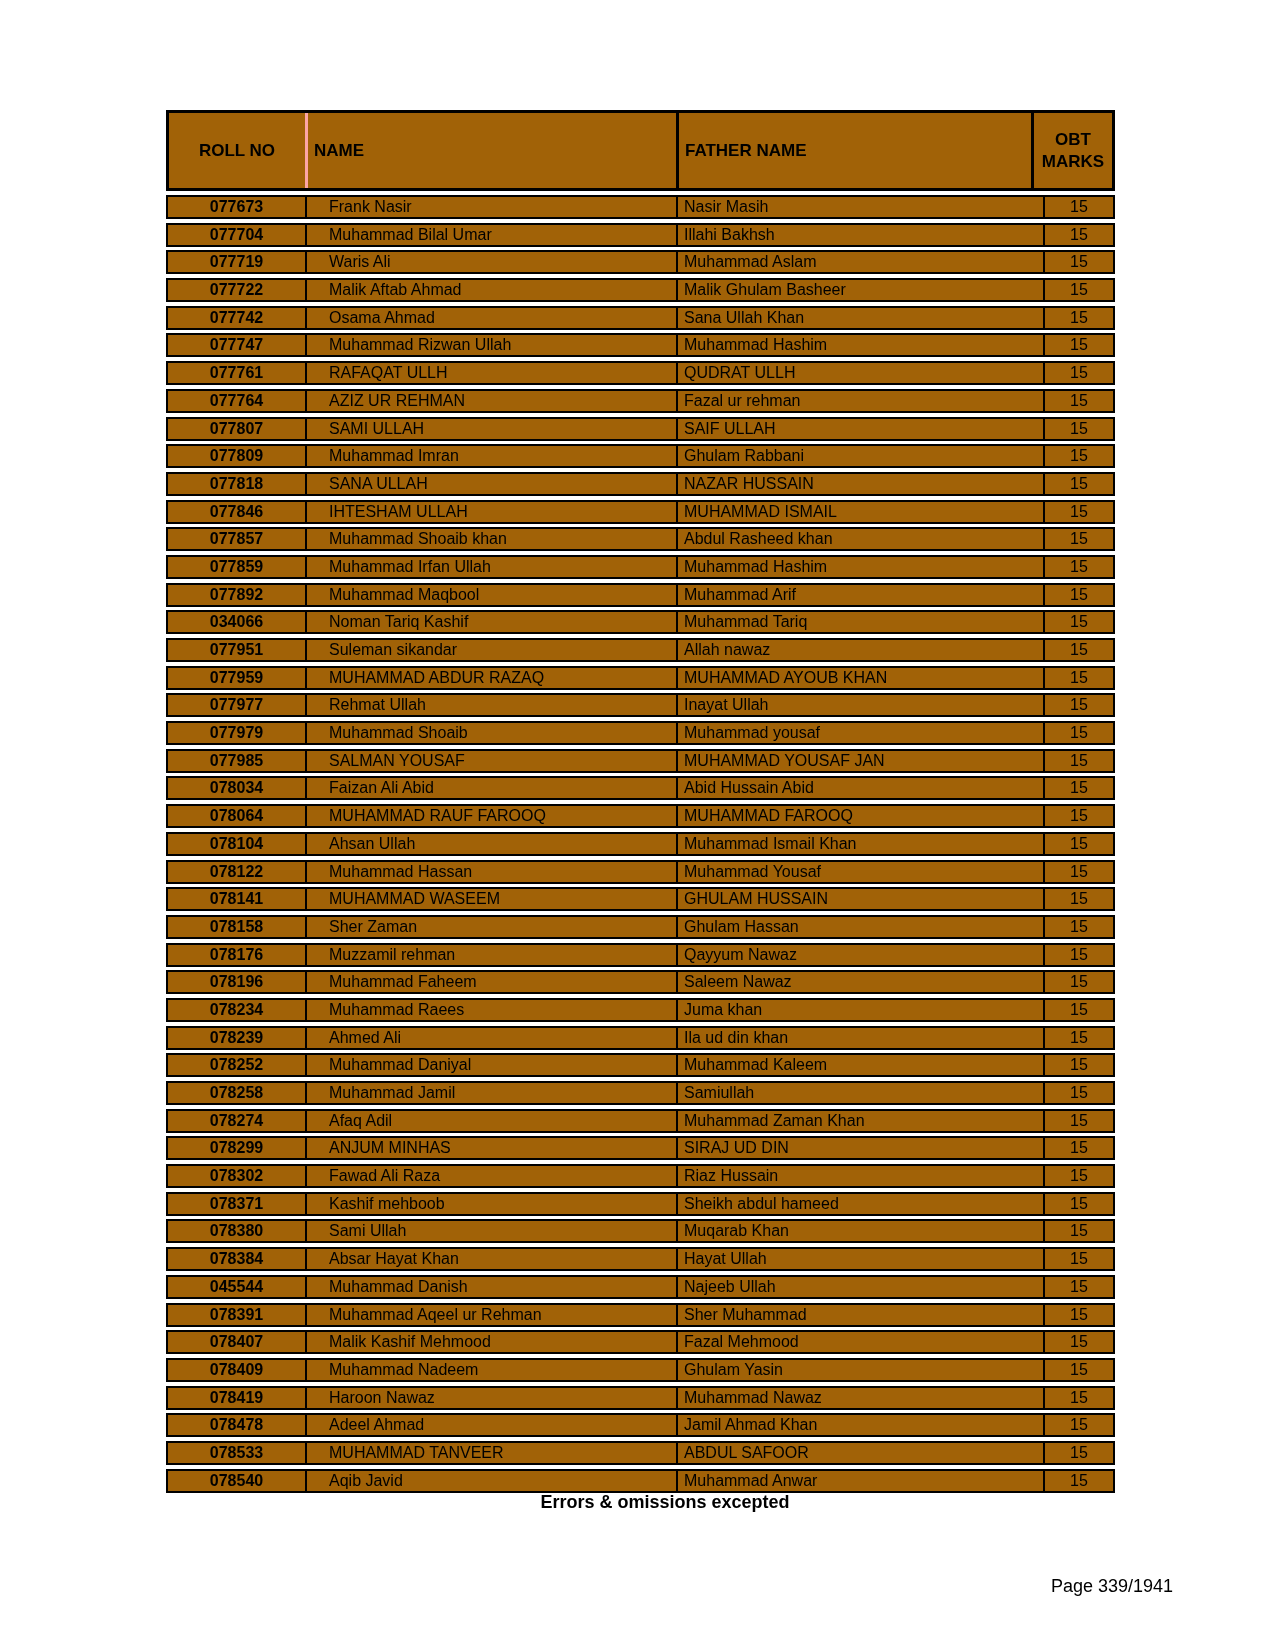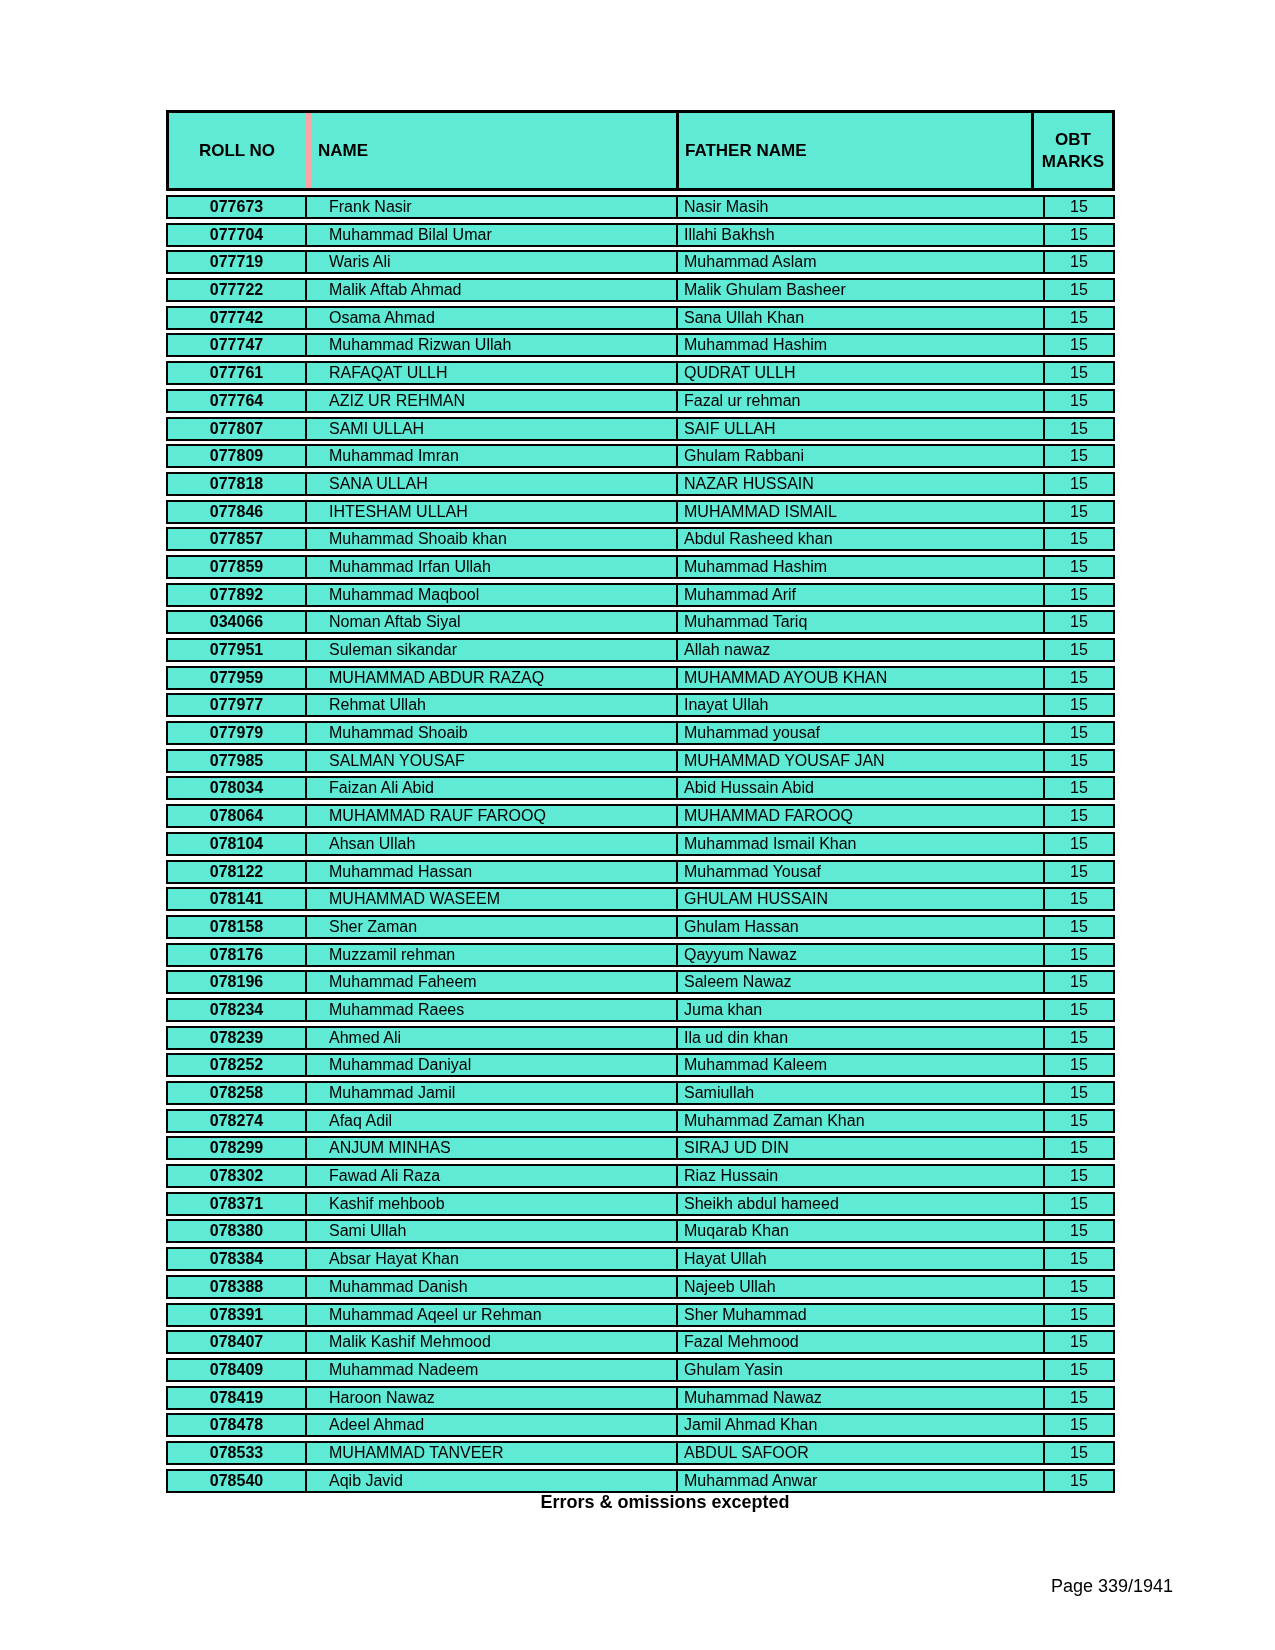--- a/index.html
+++ b/index.html
@@ -18,21 +18,21 @@
   }
   .tbl {
     position: absolute;
     left: 166px;
     top: 110px;
     width: 949px;
   }
   .row {
     display: flex;
     box-sizing: border-box;
-    background: #5eead4;
+    background: #a16207;
   }
   .header-row {
     border: 3px solid #000000;
     height: 81px;
     margin-bottom: 4px;
     font-weight: bold;
     font-size: 17px;
   }
   .body-row {
     border: 2px solid #000000;
@@ -42,21 +42,21 @@
   }
   .c {
     box-sizing: border-box;
     display: flex;
     align-items: center;
     overflow: hidden;
     white-space: nowrap;
   }
   
   .header-row .c-roll   { width: 136px; justify-content: center; }
-  .header-row .c-name   { width: 371px; border-left: 7px solid #fca5a5; padding-left: 6px; }
+  .header-row .c-name   { width: 371px; border-left: 3px solid #fca5a5; padding-left: 6px; }
   .header-row .c-father { width: 348px; border-left: 3px solid #000; padding-left: 6px; }
   .header-row .c-marks  { flex: 1; border-left: 3px solid #000; justify-content: center;
                           text-align: center; white-space: normal; line-height: 1.25; padding: 0 2px; margin-left: 7px; }
   
   .body-row .c-roll   { width: 137px; justify-content: center; font-weight: bold; }
   .body-row .c-name   { width: 371px; border-left: 2px solid #000; padding-left: 22px; }
   .body-row .c-father { width: 367px; border-left: 2px solid #000; padding-left: 6px; }
   .body-row .c-marks  { flex: 1; border-left: 2px solid #000; justify-content: center; }
   .footer-note {
     position: absolute;
@@ -175,21 +175,21 @@
         <div class="c c-marks">15</div>
       </div>
         <div class="row body-row">
         <div class="c c-roll">077892</div>
         <div class="c c-name">Muhammad Maqbool</div>
         <div class="c c-father">Muhammad Arif</div>
         <div class="c c-marks">15</div>
       </div>
         <div class="row body-row">
         <div class="c c-roll">034066</div>
-        <div class="c c-name">Noman Aftab Siyal</div>
+        <div class="c c-name">Noman Tariq Kashif</div>
         <div class="c c-father">Muhammad Tariq</div>
         <div class="c c-marks">15</div>
       </div>
         <div class="row body-row">
         <div class="c c-roll">077951</div>
         <div class="c c-name">Suleman sikandar</div>
         <div class="c c-father">Allah nawaz</div>
         <div class="c c-marks">15</div>
       </div>
         <div class="row body-row">
@@ -318,21 +318,21 @@
         <div class="c c-father">Muqarab Khan</div>
         <div class="c c-marks">15</div>
       </div>
         <div class="row body-row">
         <div class="c c-roll">078384</div>
         <div class="c c-name">Absar Hayat Khan</div>
         <div class="c c-father">Hayat Ullah</div>
         <div class="c c-marks">15</div>
       </div>
         <div class="row body-row">
-        <div class="c c-roll">078388</div>
+        <div class="c c-roll">045544</div>
         <div class="c c-name">Muhammad Danish</div>
         <div class="c c-father">Najeeb Ullah</div>
         <div class="c c-marks">15</div>
       </div>
         <div class="row body-row">
         <div class="c c-roll">078391</div>
         <div class="c c-name">Muhammad Aqeel ur Rehman</div>
         <div class="c c-father">Sher Muhammad</div>
         <div class="c c-marks">15</div>
       </div>

